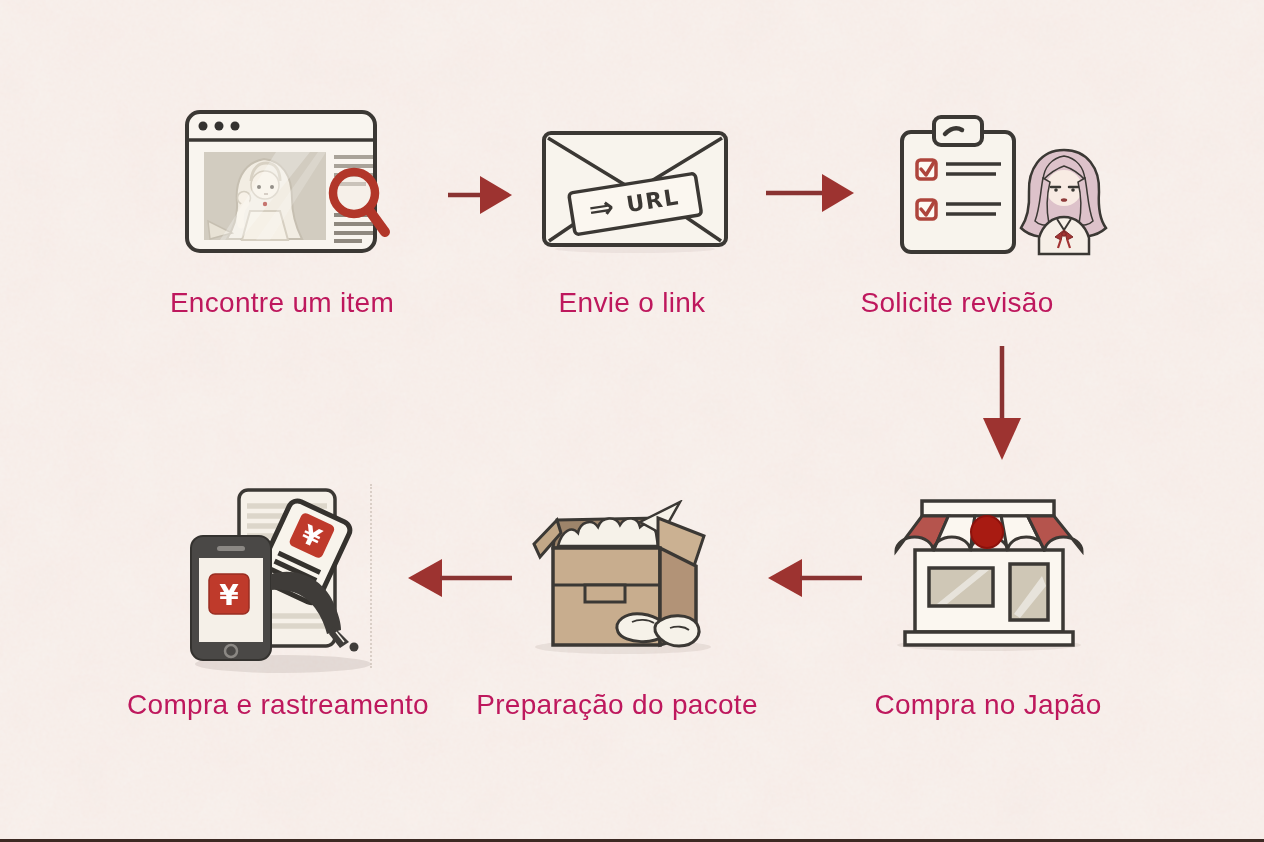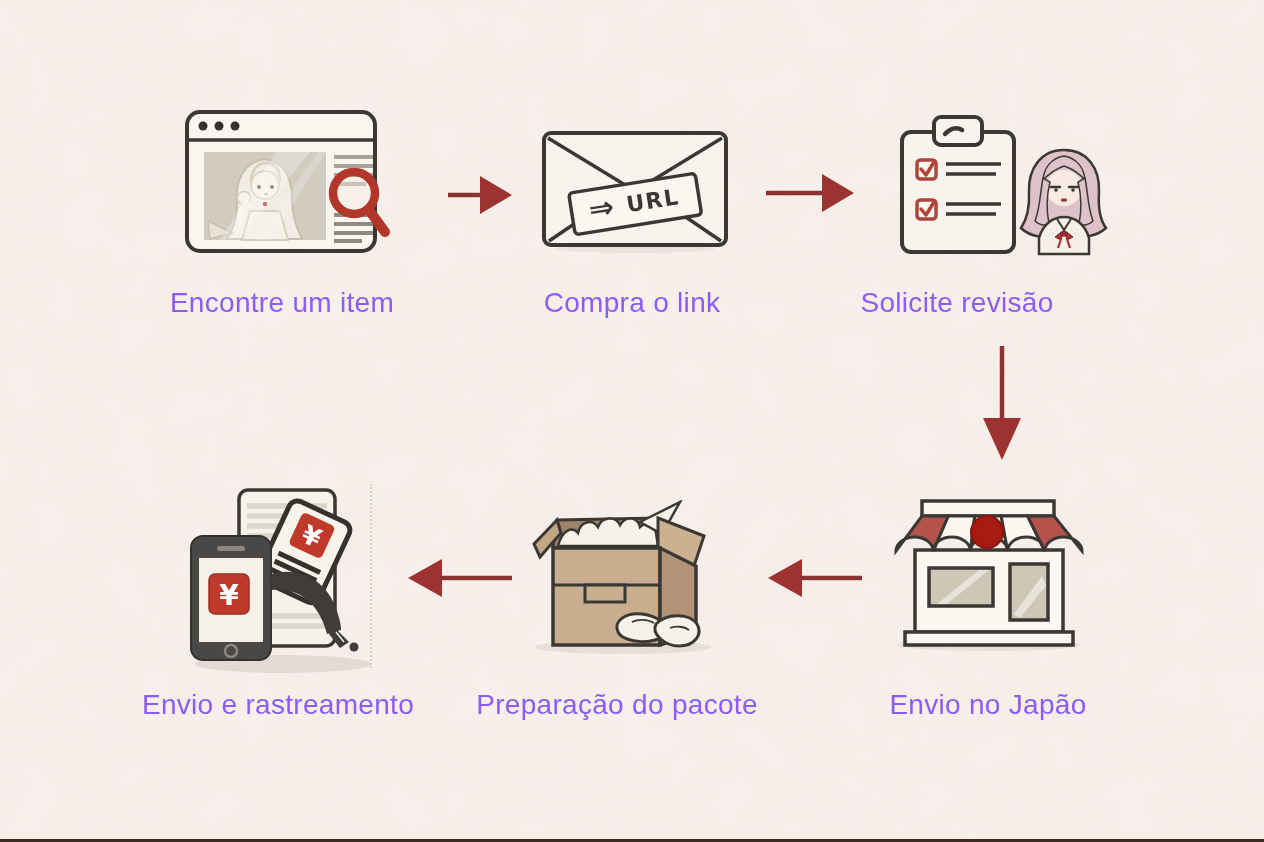--- a/index.html
+++ b/index.html
@@ -11,21 +11,21 @@
     font-family:"Liberation Sans", sans-serif;
   }
   .texture{position:absolute;left:0;top:0;width:100%;height:100%;pointer-events:none;}
   .ill{position:absolute;}
   .step-label{
     position:absolute;
     width:360px;
     text-align:center;
     font-size:28px;
     letter-spacing:.3px;
-    color:#8b5cf6;
+    color:#be185d;
     white-space:nowrap;
   }
   .flow-arrow{position:absolute;}
   #bottom-bar{
     position:absolute;left:0;bottom:0;width:100%;height:3px;
     background:#3c2a23;
   }
   #asset-edge{
     position:absolute;left:370px;top:484px;height:184px;width:0;
     border-left:2px dotted #cfc4bb;opacity:.75;
@@ -124,21 +124,21 @@
         <path d="M13 15 L100 68 L187 15" fill="none" stroke="#3b3834" stroke-width="3.5" stroke-linejoin="round"></path>
         <path d="M14 118 L70 80" fill="none" stroke="#3b3834" stroke-width="3.5"></path>
         <path d="M186 118 L136 84" fill="none" stroke="#3b3834" stroke-width="3.5"></path>
       </g>
       <g transform="rotate(-9 100 80)">
         <rect x="36" y="60" width="128" height="42" rx="4" fill="#fbf7f0" stroke="#3b3834" stroke-width="3.5"></rect>
         <text x="66" y="90" font-size="30" font-weight="bold" fill="#3b3834" text-anchor="middle">⇒</text>
         <text x="118" y="88" font-size="22" font-weight="bold" letter-spacing="1.5" fill="#3b3834" text-anchor="middle">URL</text>
       </g>
     </svg>
-    <div id="label-2" class="step-label">Compra o link</div>
+    <div id="label-2" class="step-label">Envie o link</div>
   </div>
 
   <div class="step">
     <svg id="ill-clipboard" class="ill" viewBox="0 0 218 150">
       <g>
         <rect x="9" y="24" width="112" height="120" rx="9" fill="#f8f4ed" stroke="#3b3834" stroke-width="4"></rect>
         <rect x="41" y="9" width="48" height="28" rx="7" fill="#f8f4ed" stroke="#3b3834" stroke-width="4"></rect>
         <path d="M52 26 C58 20 64 19 69 22" fill="none" stroke="#3b3834" stroke-width="4.5" stroke-linecap="round"></path>
         <g>
           <rect x="24" y="52" width="19" height="19" rx="3.5" fill="#fdfaf4" stroke="#ae453c" stroke-width="3.5"></rect>
@@ -195,21 +195,21 @@
         <g stroke="#3b3834" stroke-width="3">
           <path d="M34 22 L60.4 22 L45.2 57 A18.6 14 0 0 0 8 57 Z" fill="#b5544d"></path>
           <path d="M60.4 22 L86.8 22 L82.4 57 A18.6 14 0 0 0 45.2 57 Z" fill="#fbf7f0"></path>
           <path d="M86.8 22 L113.2 22 L119.6 57 A18.6 14 0 0 0 82.4 57 Z" fill="#fbf7f0"></path>
           <path d="M113.2 22 L139.6 22 L156.8 57 A18.6 14 0 0 0 119.6 57 Z" fill="#fbf7f0"></path>
           <path d="M139.6 22 L166 22 L194 57 A18.6 14 0 0 0 156.8 57 Z" fill="#b5544d"></path>
         </g>
         <circle cx="99" cy="38" r="16" fill="#a81b12" stroke="#8c120c" stroke-width="2"></circle>
       </g>
     </svg>
-    <div id="label-4" class="step-label">Envio no Japão</div>
+    <div id="label-4" class="step-label">Compra no Japão</div>
   </div>
 
   <div class="step">
     <svg id="ill-box" class="ill" viewBox="0 0 200 155">
       <ellipse cx="95" cy="147" rx="88" ry="7" fill="rgba(60,40,30,0.08)"></ellipse>
       <g>
         <polygon points="29,20 130,18 132,48 25,48" fill="#9d846a" stroke="#3b3834" stroke-width="3"></polygon>
         <path d="M30 46 C34 30 44 26 50 33 C52 22 64 18 70 27 C74 16 88 16 92 25 C98 15 110 17 112 27 C118 21 126 25 128 33 L130 46 Z" fill="#f6f2e9" stroke="#3b3834" stroke-width="2.5"></path>
         <polygon points="112,22 152,2 134,34" fill="#f6f2e9" stroke="#3b3834" stroke-width="2.5"></polygon>
         <polygon points="29,20 6,44 12,57 33,33" fill="#c2a787" stroke="#3b3834" stroke-width="3"></polygon>
@@ -265,21 +265,21 @@
         <rect x="26" y="96" width="40" height="40" rx="6" fill="#bf3a2b" stroke="#992e22" stroke-width="1.5"></rect>
         <text x="46" y="127" font-size="28" font-weight="bold" fill="#ffffff" text-anchor="middle">¥</text>
       </g>
       <g>
         <path d="M88 96 C116 88 142 102 152 128 C156 138 158 146 158 152 L144 156 C142 148 138 138 132 130 C122 116 106 110 88 112 Z" fill="#3f3c39"></path>
         <polygon points="150,148 166,164 157,170 146,156" fill="#3f3c39"></polygon>
         <line x1="153" y1="154" x2="161" y2="164" stroke="#f5f0e8" stroke-width="1.5"></line>
         <circle cx="171" cy="169" r="4.5" fill="#3f3c39"></circle>
       </g>
     </svg>
-    <div id="label-6" class="step-label">Envio e rastreamento</div>
+    <div id="label-6" class="step-label">Compra e rastreamento</div>
   </div>
 
   <svg id="arrow-1" class="flow-arrow" width="68" height="44">
     <line x1="2" y1="22" x2="38" y2="22" stroke="#8a3332" stroke-width="4.5"></line>
     <polygon points="34,3 34,41 66,22" fill="#9d3330"></polygon>
   </svg>
   <svg id="arrow-2" class="flow-arrow" width="92" height="44">
     <line x1="2" y1="22" x2="60" y2="22" stroke="#8a3332" stroke-width="4.5"></line>
     <polygon points="58,3 58,41 90,22" fill="#9d3330"></polygon>
   </svg>

